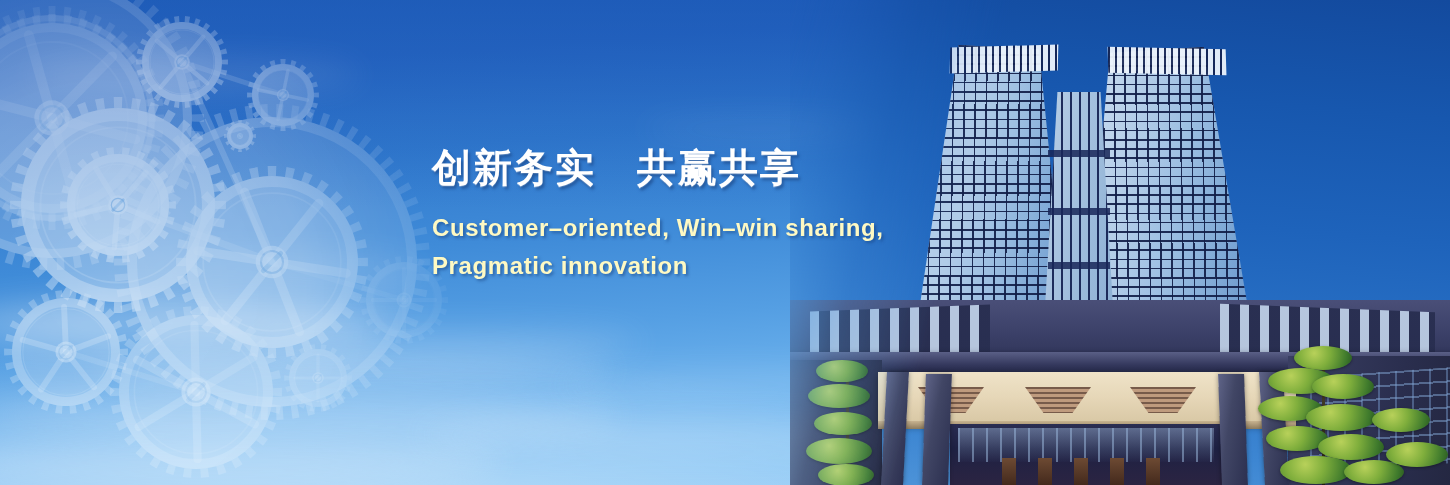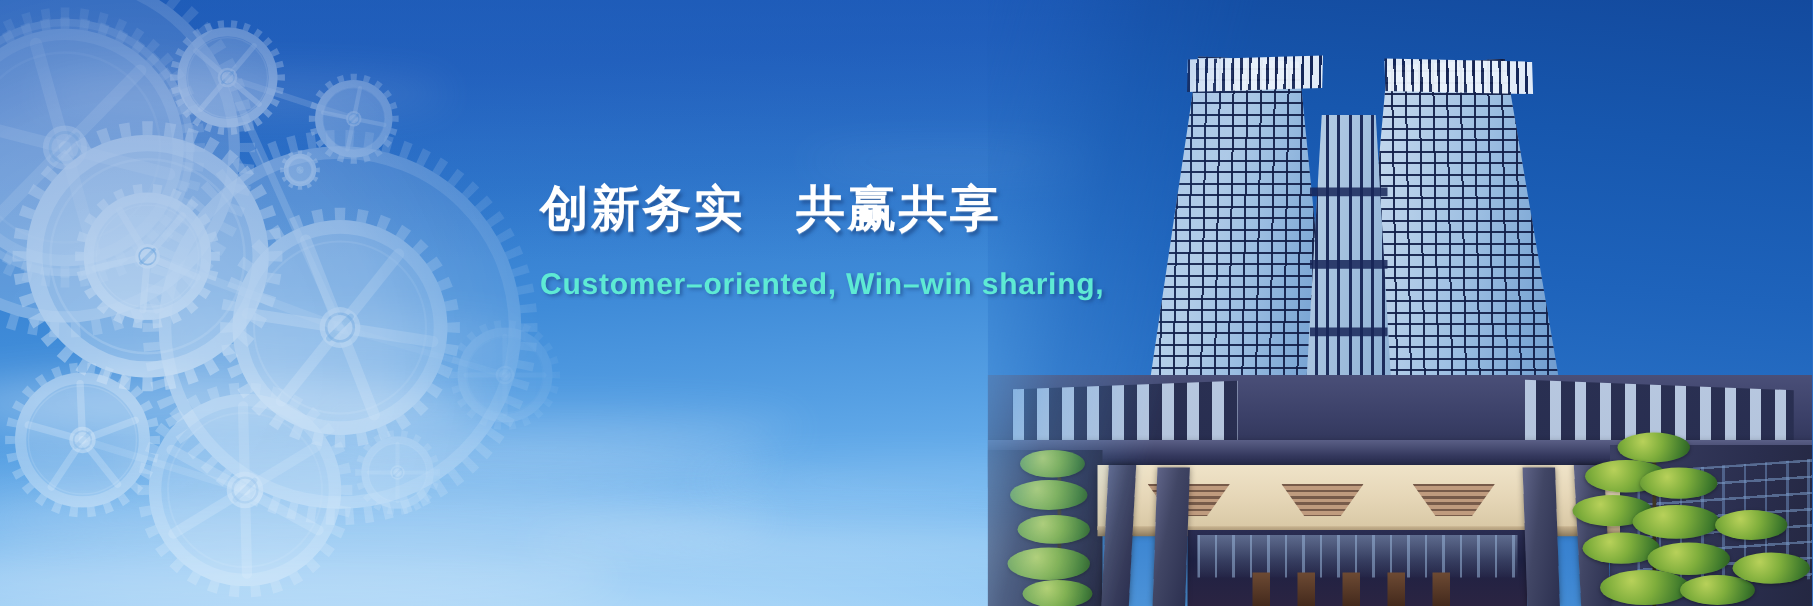--- a/index.html
+++ b/index.html
@@ -221,21 +221,21 @@
     color:#ffffff;
     letter-spacing:2px;
     line-height:1.42;
     text-shadow:2px 3px 3px rgba(22,60,120,.55), 0 1px 0 rgba(255,255,255,.35);
     white-space:pre;
   }
   .h-en{
     margin-top:14px;
     font-size:24px;
     font-weight:bold;
-    color:#5eead4;
+    color:#fef9c3;
     letter-spacing:.6px;
     line-height:1.55;
     text-shadow:2px 2px 3px rgba(22,60,120,.5);
   }
   .h-en div{ white-space:pre; }
 </style>
 </head>
 <body>
 
 <div id="banner">
@@ -486,16 +486,17 @@
           <line x1="66" y1="352" x2="196" y2="392" stroke="#ffffff" stroke-opacity="0.2" stroke-width="6" stroke-linecap="round"></line>
           <line x1="272" y1="262" x2="404" y2="300" stroke="#ffffff" stroke-opacity="0.16" stroke-width="5" stroke-linecap="round"></line>
         </g>
     </svg>
   </div>
 
   <div class="copy">
     <div class="h-cn">创新务实　共赢共享</div>
     <div class="h-en">
       <div>Customer–oriented, Win–win sharing,</div>
+      <div>Pragmatic innovation</div>
     </div>
   </div>
 
 </div>
 
 </body></html>

